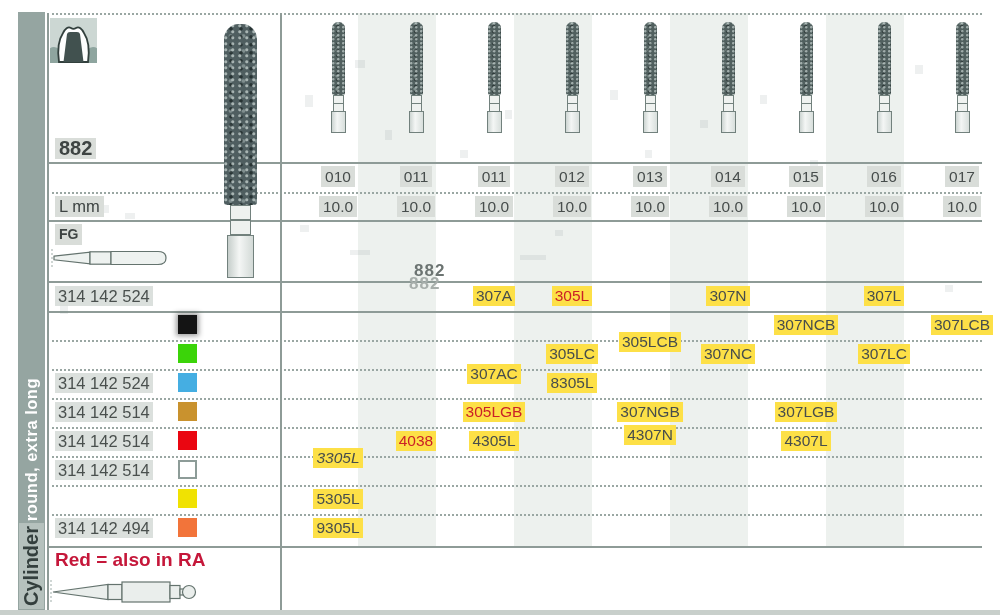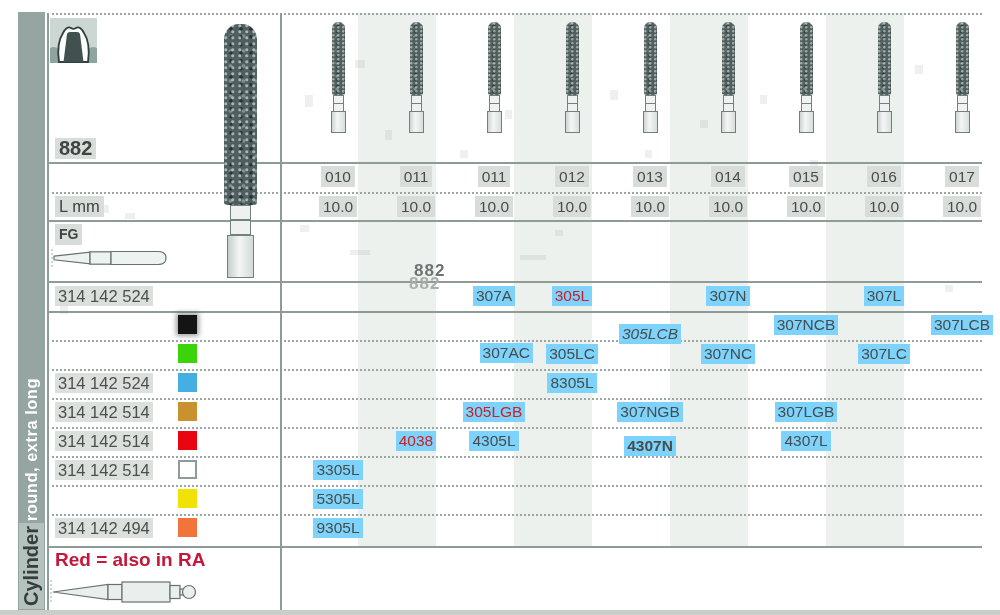--- a/index.html
+++ b/index.html
@@ -69,21 +69,21 @@
   .fgprofile{left:50px;top:247px;width:124px;height:22px;z-index:3;}
   .raprofile{left:48px;top:576px;width:152px;height:32px;z-index:3;}
 
   
   .ordernum{left:55px;width:130px;font-size:16.5px;color:#4a504e;z-index:3;white-space:nowrap;}
   .ordernum span{background:rgba(213,218,215,.85);padding:0 3px;display:inline-block;line-height:20px;}
   .swatch{left:178px;width:19px;height:19px;z-index:3;}
   .swatch.white{border:2px solid #8d9c98;box-sizing:border-box;}
   .swatch.black{box-shadow:0 0 5px 2px rgba(40,40,40,.45);}
   .code{width:78px;text-align:center;font-size:15.5px;color:#474d4c;z-index:3;white-space:nowrap;}
-  .code span{background:#7dd3fc;padding:0 3px;display:inline-block;line-height:20px;}
+  .code span{background:#fde047;padding:0 3px;display:inline-block;line-height:20px;}
   .code.red{color:#cb2127;}
 
   .ghost{z-index:4;font-size:17px;font-weight:600;letter-spacing:1px;}
   .ghost.g1{left:414px;top:261px;color:#6c7472;}
   .ghost.g2{left:409px;top:274px;color:#a7aeab;}
 
   .rednote{left:55px;top:549px;font-size:19px;font-weight:bold;color:#c5173a;z-index:3;}
   .bstrip{left:0;top:610px;width:1000px;height:5px;background:#c8cfcb;z-index:5;}
 </style>
 </head>
@@ -262,43 +262,43 @@
       <div class="bur-shank"></div>
     </div>
     <div class="cellv" style="left: 923px; top: 165px;"><span class="hl">017</span></div>
     <div class="cellv" style="left: 923px; top: 195px;"><span class="hl">10.0</span></div>
     <div class="ordernum" style="top: 286px;"><span>314 142 524</span></div>
     <div class="code" style="left: 455px; top: 286px;"><span>307A</span></div>
     <div class="code red" style="left: 533px; top: 286px;"><span>305L</span></div>
     <div class="code" style="left: 689px; top: 286px;"><span>307N</span></div>
     <div class="code" style="left: 845px; top: 286px;"><span>307L</span></div>
     <div class="swatch black" style="top: 315px; background: rgb(20, 20, 20);"></div>
-    <div class="code" style="left: 611px; top: 324px; font-style: italic;"><span>305LCB</span></div>
+    <div class="code" style="left: 611px; top: 332px;"><span>305LCB</span></div>
     <div class="code" style="left: 767px; top: 315px;"><span>307NCB</span></div>
     <div class="code" style="left: 923px; top: 315px;"><span>307LCB</span></div>
     <div class="swatch green" style="top: 344px; background: rgb(59, 212, 9);"></div>
-    <div class="code" style="left: 455px; top: 343px; text-align: right;"><span>307AC</span></div>
+    <div class="code" style="left: 455px; top: 364px;"><span>307AC</span></div>
     <div class="code" style="left: 533px; top: 344px;"><span>305LC</span></div>
     <div class="code" style="left: 689px; top: 344px;"><span>307NC</span></div>
     <div class="code" style="left: 845px; top: 344px;"><span>307LC</span></div>
     <div class="ordernum" style="top: 373px;"><span>314 142 524</span></div>
     <div class="swatch blue" style="top: 373px; background: rgb(69, 174, 226);"></div>
     <div class="code" style="left: 533px; top: 373px;"><span>8305L</span></div>
     <div class="ordernum" style="top: 402px;"><span>314 142 514</span></div>
     <div class="swatch gold" style="top: 402px; background: rgb(201, 146, 46);"></div>
     <div class="code red" style="left: 455px; top: 402px;"><span>305LGB</span></div>
     <div class="code" style="left: 611px; top: 402px;"><span>307NGB</span></div>
     <div class="code" style="left: 767px; top: 402px;"><span>307LGB</span></div>
     <div class="ordernum" style="top: 431px;"><span>314 142 514</span></div>
     <div class="swatch red" style="top: 431px; background: rgb(234, 6, 17);"></div>
     <div class="code red" style="left: 377px; top: 431px;"><span>4038</span></div>
     <div class="code" style="left: 455px; top: 431px;"><span>4305L</span></div>
-    <div class="code" style="left: 611px; top: 436px; font-weight: bold;"><span>4307N</span></div>
+    <div class="code" style="left: 611px; top: 425px;"><span>4307N</span></div>
     <div class="code" style="left: 767px; top: 431px;"><span>4307L</span></div>
     <div class="ordernum" style="top: 460px;"><span>314 142 514</span></div>
     <div class="swatch white" style="top: 460px;"></div>
-    <div class="code" style="left: 299px; top: 460px;"><span>3305L</span></div>
+    <div class="code" style="left: 299px; top: 448px; font-style: italic;"><span>3305L</span></div>
     <div class="swatch yellow" style="top: 489px; background: rgb(240, 226, 2);"></div>
     <div class="code" style="left: 299px; top: 489px;"><span>5305L</span></div>
     <div class="ordernum" style="top: 518px;"><span>314 142 494</span></div>
     <div class="swatch orange" style="top: 518px; background: rgb(242, 116, 58);"></div>
     <div class="code" style="left: 299px; top: 518px;"><span>9305L</span></div>
   </div>
 
 </body></html>

